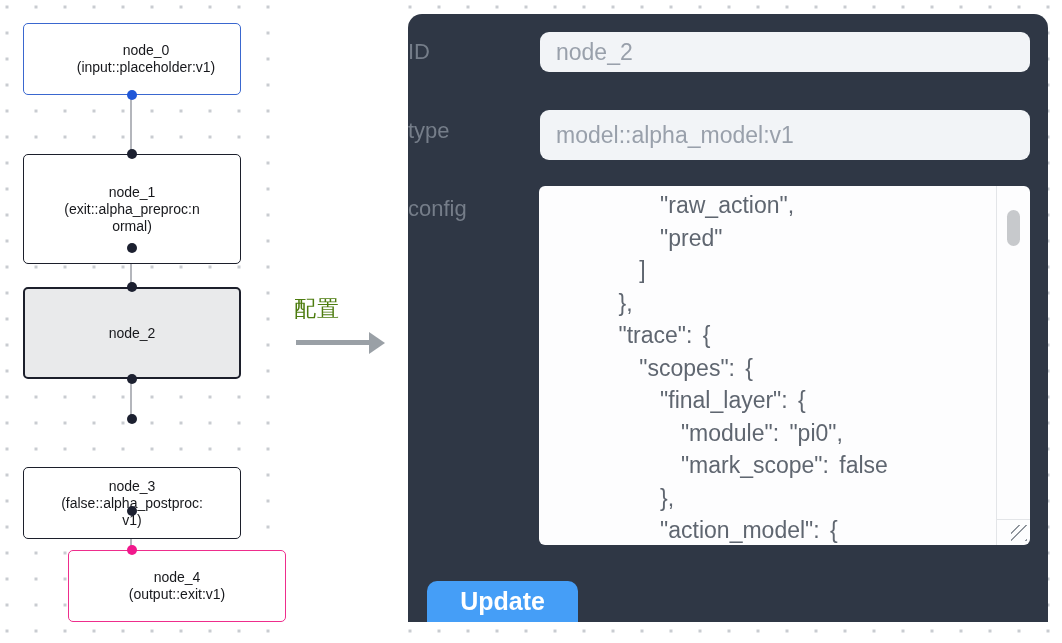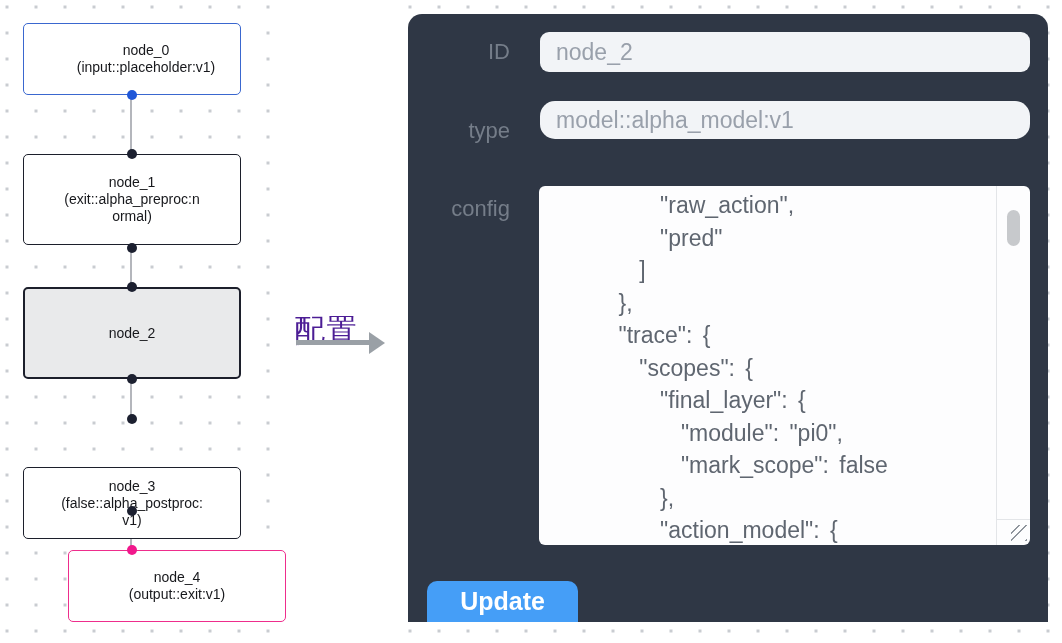--- a/index.html
+++ b/index.html
@@ -36,50 +36,50 @@
   }
   .handle-blue { background:var(--handle-input); }
   .handle-pink { background:var(--handle-output); }
   .edge {
     position:absolute; left:130px; width:2px;
     background:var(--edge); z-index:1;
   }
 
   
   .annotation-label {
-    position:absolute; left:294px; top:310px;
-    font-size:31px; color:#4c1d95; letter-spacing:1px;
+    position:absolute; left:294px; top:294px;
+    font-size:22px; color:#4d7c0f; letter-spacing:1px;
   }
   .arrow-line {
     position:absolute; left:296px; top:340px; width:74px; height:5px;
     background:var(--arrow);
   }
   .arrow-head {
     position:absolute; left:369px; top:331.5px; width:0; height:0;
     border-left:16px solid var(--arrow);
     border-top:11px solid transparent; border-bottom:11px solid transparent;
   }
 
   
   .panel {
     position:absolute; left:408px; top:14px; width:640px; height:608px;
     background:var(--panel-bg); border-radius:14px 14px 0 0;
   }
   .flabel {
     position:absolute; left:0; width:102px; padding-right:6px;
-    text-align:right; font-size:22px; color:var(--label-text);
+    text-align:left; font-size:22px; color:var(--label-text);
   }
   .finput {
     position:absolute; left:132px; width:490px; box-sizing:border-box;
     background:var(--input-bg); border:none; outline:none; border-radius:9px;
     font-family:"Liberation Sans", sans-serif;
     font-size:23px; color:var(--input-text); padding:0 16px;
   }
   #id-input   { top:18px; height:40px; }
-  #type-input { top:87px; height:38px;border-radius:15px; }
+  #type-input { top:96px; height:50px; }
 
   .ta-wrap {
     position:absolute; left:131px; top:172px; width:491px; height:359px;
     background:#fdfdfe; border-radius:6px; overflow:hidden;
   }
   .ta-wrap textarea {
     position:absolute; left:0; top:0; width:100%; height:100%;
     box-sizing:border-box; border:none; outline:none; resize:none;
     background:transparent; overflow:hidden;
     font-family:"Liberation Sans", sans-serif;
@@ -116,21 +116,21 @@
 
   <div class="edge" style="top:95px;height:59px;"></div>
   <div class="edge" style="top:248px;height:39px;"></div>
   <div class="edge" style="top:379px;height:40px;"></div>
   <div class="edge" style="top:511px;height:39px;"></div>
 
   <div class="node node-input" style="top:23px;height:72px;">
     <div>node_0</div>
     <div class="sub">(input::placeholder:v1)</div>
   </div>
-  <div class="node" style="top:154px;height:91px;">
+  <div class="node" style="top:154px;height:110px;">
     <div>node_1</div>
     <div class="sub">(exit::alpha_preproc:n
 ormal)</div>
   </div>
   <div class="node node-selected" style="top:287px;height:92px;">
     <div>node_2</div>
   </div>
   <div class="node" style="top:419px;height:72px;margin-top:48px;">
     <div>node_3</div>
     <div class="sub">(false::alpha_postproc:

